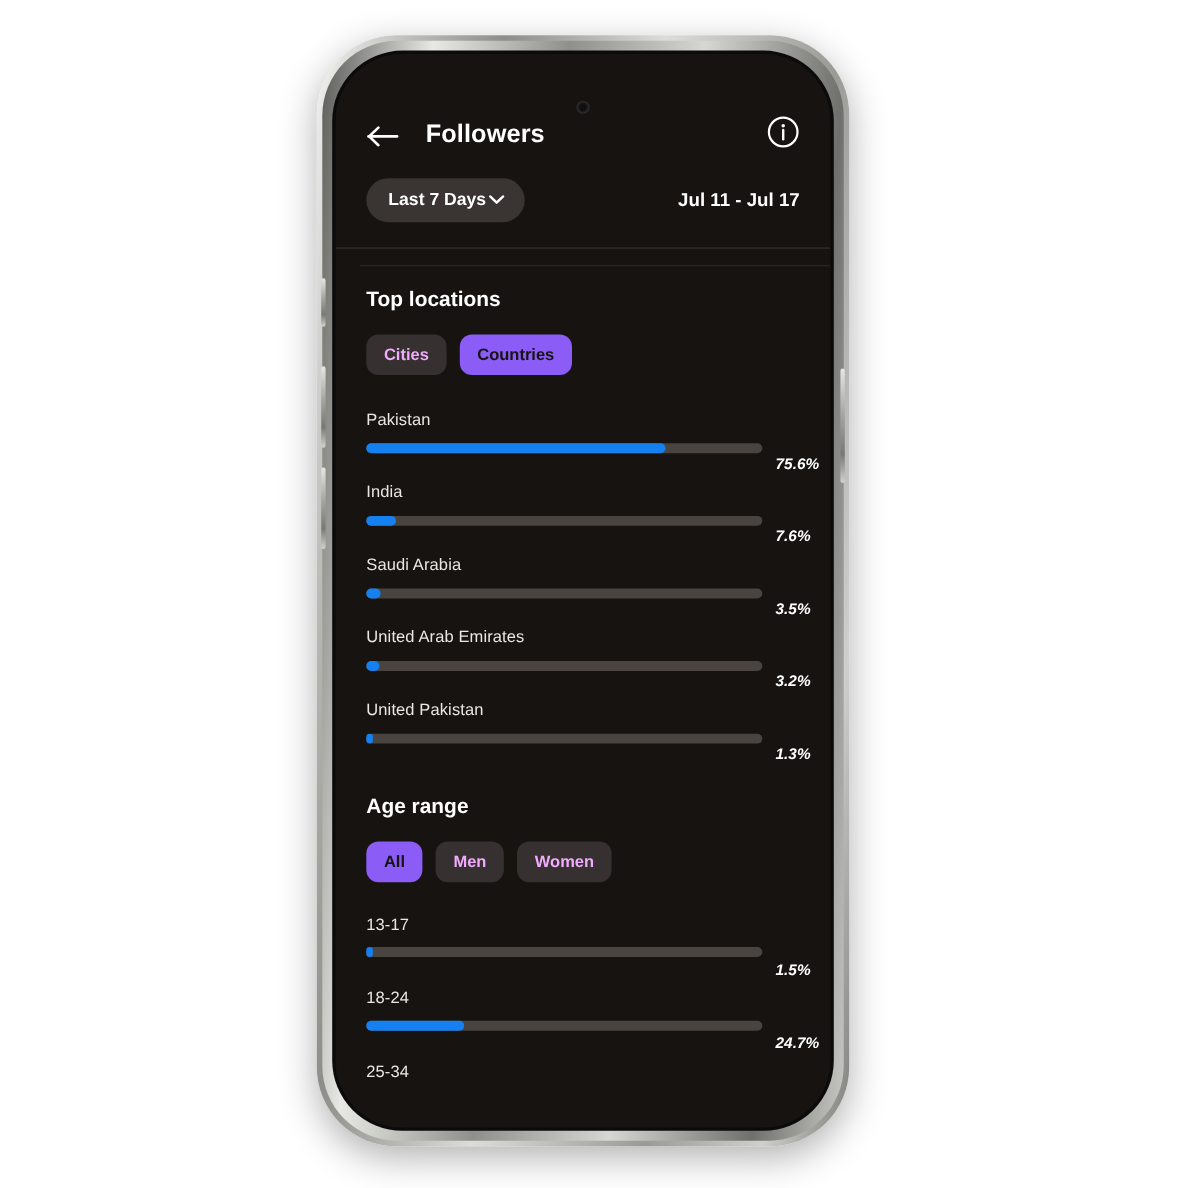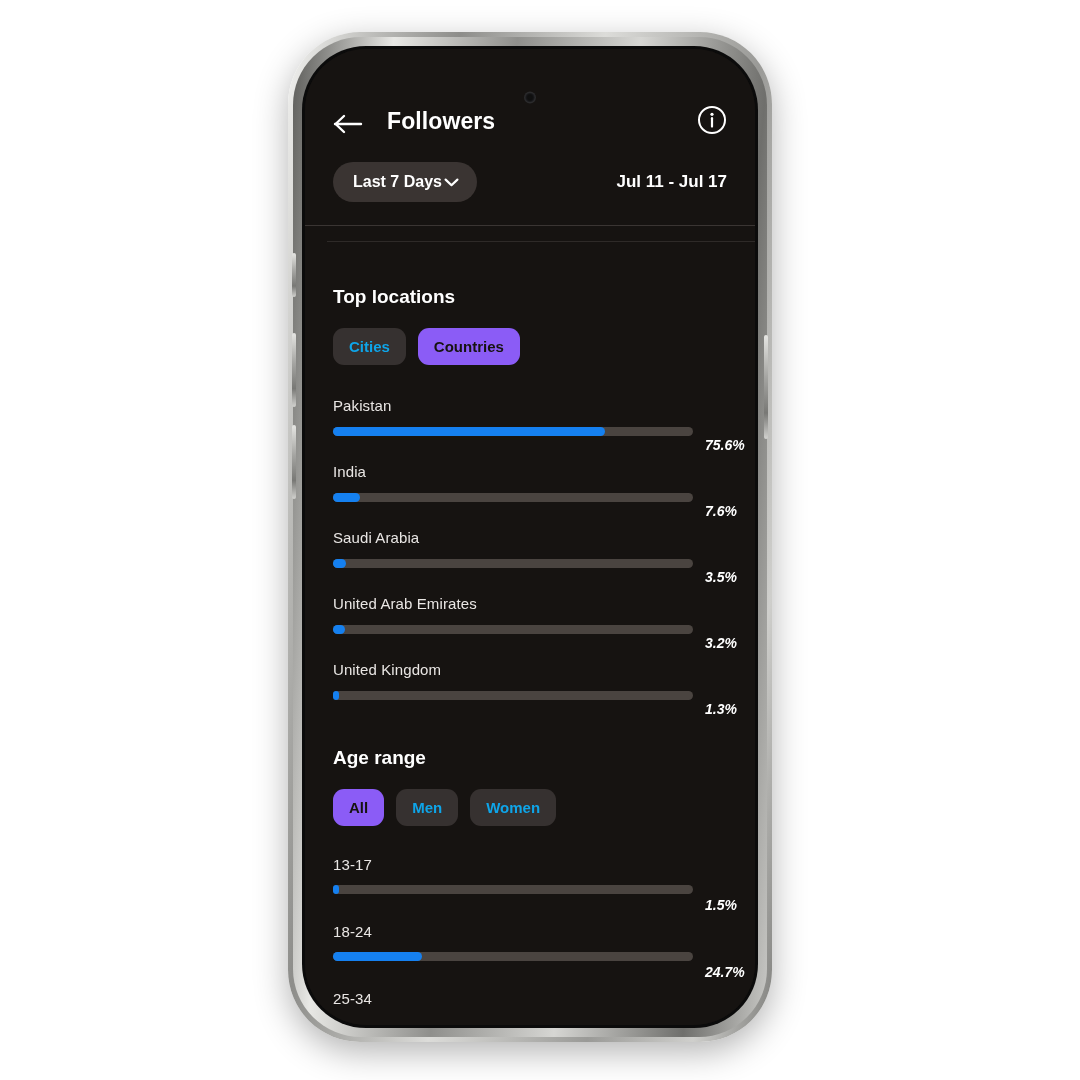--- a/index.html
+++ b/index.html
@@ -112,33 +112,33 @@
   }
   .divider-inset {
     height:1px; background:#2e2a28; margin:15px 0 0 22px;
   }
 
   
   .section { padding:0 28px; }
   .section-title {
     font-size:19px; font-weight:bold; color:#fff;
   }
-  .loc-title { margin-top:44px; }
+  .loc-title { margin-top:20px; }
   .age-title { margin-top:44px; }
 
   .seg {
     display:flex; gap:12px; margin-top:20px;
   }
   .seg-btn {
     font-family:inherit;
     font-size:15px; font-weight:bold;
     border:none; cursor:pointer;
     border-radius:11px;
     padding:11px 16px;
-    background:#363130; color:#0ea5e9;
+    background:#363130; color:#f0abfc;
     line-height:1;
   }
   .seg-btn.active { background:#8b5cf6; color:#161311; }
 
   
   .barlist { margin-top:32px; }
   .age-list { margin-top:30px; }
   .bar-row { margin-bottom:24px; }
   .bar-row:last-child { margin-bottom:0; }
   .bar-label {
@@ -259,21 +259,21 @@
                   <div class="bar-row loc-row">
                     <div class="bar-label">United Arab Emirates</div>
                     <div class="bar-line">
                       <div class="track loc-track">
                         <div class="fill" style="width: 3.2%;"></div>
                       </div>
                       <div class="bar-value">3.2%</div>
                     </div>
                   </div>
                   <div class="bar-row loc-row">
-                    <div class="bar-label">United Kingdom</div>
+                    <div class="bar-label">United Pakistan</div>
                     <div class="bar-line">
                       <div class="track loc-track">
                         <div class="fill" style="width: 1.6%;"></div>
                       </div>
                       <div class="bar-value">1.3%</div>
                     </div>
                   </div>
                 </div>
             </div>
 

